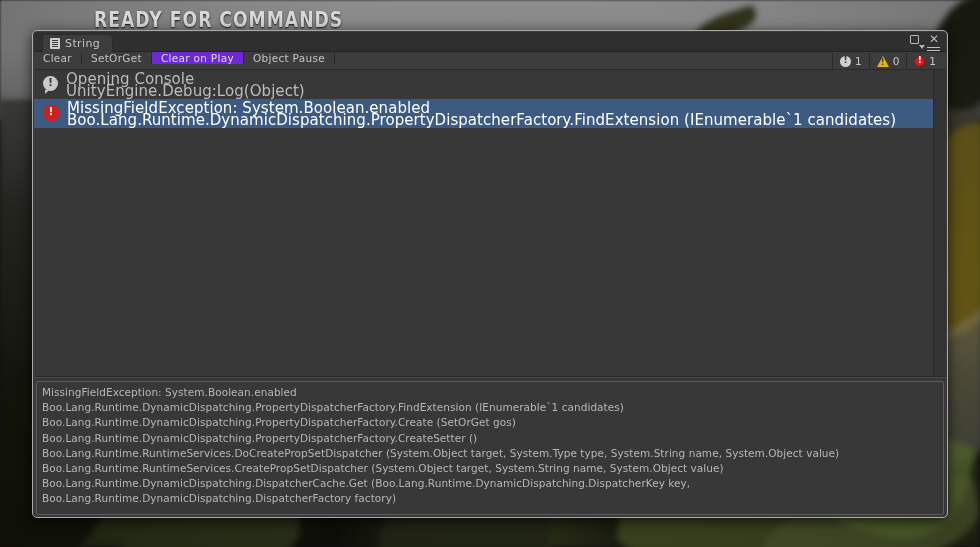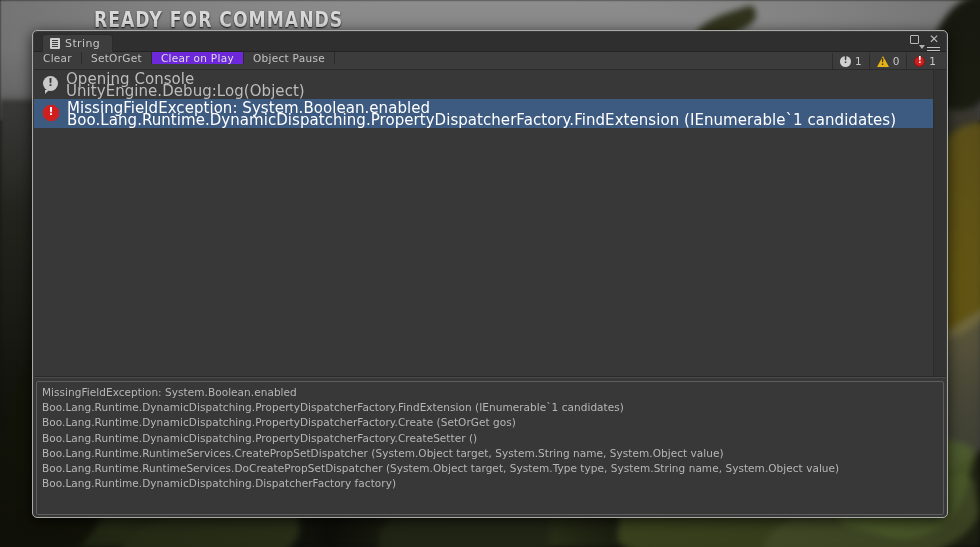--- a/index.html
+++ b/index.html
@@ -320,20 +320,21 @@
       <div id="list-scrollbar"></div>
     </div>
 
     <div id="splitter"></div>
 
     <div id="detail-pane">
       <div class="dline">MissingFieldException: System.Boolean.enabled</div>
       <div class="dline">Boo.Lang.Runtime.DynamicDispatching.PropertyDispatcherFactory.FindExtension (IEnumerable`1 candidates)</div>
       <div class="dline">Boo.Lang.Runtime.DynamicDispatching.PropertyDispatcherFactory.Create (SetOrGet gos)</div>
       <div class="dline">Boo.Lang.Runtime.DynamicDispatching.PropertyDispatcherFactory.CreateSetter ()</div>
+      <div class="dline">Boo.Lang.Runtime.RuntimeServices.DoCreatePropSetDispatcher (System.Object target, System.Type type, System.String name, System.Object value)</div>
       <div class="dline">Boo.Lang.Runtime.RuntimeServices.CreatePropSetDispatcher (System.Object target, System.String name, System.Object value)</div>
-      <div class="dline">Boo.Lang.Runtime.RuntimeServices.DoCreatePropSetDispatcher (System.Object target, System.Type type, System.String name, System.Object value)</div>
+      <div class="dline">Boo.Lang.Runtime.DynamicDispatching.DispatcherCache.Get (Boo.Lang.Runtime.DynamicDispatching.DispatcherKey key,</div>
       <div class="dline">Boo.Lang.Runtime.DynamicDispatching.DispatcherFactory factory)</div>
 
     </div>
 
   </div>
 </div>
 
 </body></html>

